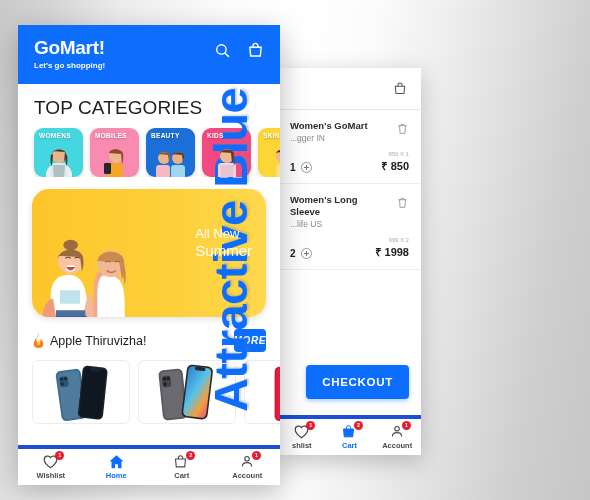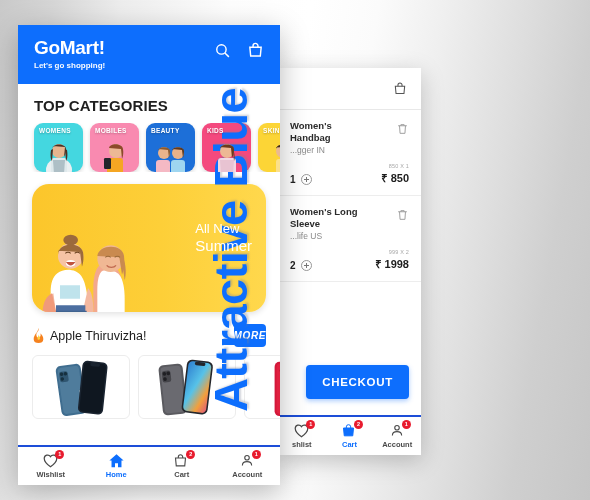--- a/index.html
+++ b/index.html
@@ -100,21 +100,21 @@
     font-size: 11.5px; font-weight: bold; letter-spacing: .7px;
     padding: 11px 16px; border: none; border-radius: 4px;
     box-shadow: 0 2px 5px rgba(13,110,253,0.35);
     cursor: pointer;
   }
 
   
   .bottomnav {
     flex: 0 0 40px; height: 40px;
     background: #fff;
-    border-top: 2px solid #1d4ed8;
+    border-top: 4px solid #1d4ed8;
     display: flex; align-items: center;
   }
   .navitem {
     flex: 1 1 0; display: flex; flex-direction: column;
     align-items: center; justify-content: center; gap: 2px;
     position: relative; cursor: pointer;
   }
   .navicon { position: relative; width: 17px; height: 15px; }
   .navlabel { font-size: 7.5px; color: #4a4a4a; font-weight: bold; }
   .navitem.active .navlabel { color: #0d6efd; }
@@ -141,21 +141,21 @@
     flex: 0 0 auto;
     display: flex; align-items: flex-start; justify-content: space-between;
   }
   #brand-title { font-size: 19px; font-weight: bold; letter-spacing: -.3px; }
   #brand-sub { font-size: 8px; font-weight: bold; margin-top: 2px; opacity: .97; }
   .hdr-icons { display: flex; align-items: center; gap: 16px; padding-top: 4px; }
 
   #home-body { flex: 1 1 auto; overflow: hidden; background: #fff; }
 
   #cats-title {
-    font-size: 15px; font-weight: bold; color: #1f1f1f;
+    font-size: 19px; font-weight: normal; color: #1f1f1f;
     padding: 13px 16px 9px 16px; letter-spacing: .1px;
   }
   #cat-row {
     display: flex; gap: 7px; padding: 0 0 0 16px; overflow: hidden;
   }
   .cat-card {
     flex: 0 0 49px; height: 49px; border-radius: 9px;
     position: relative; overflow: hidden;
     box-shadow: 0 2px 4px rgba(0,0,0,0.14);
     cursor: pointer;
@@ -218,21 +218,21 @@
       <svg width="14" height="15" viewBox="0 0 24 24" fill="none" stroke="#555" stroke-width="1.8">
         <path d="M4 8h16l-1.2 12.5H5.2L4 8z"></path>
         <path d="M8.5 8V6.2a3.5 3.5 0 0 1 7 0V8"></path>
       </svg>
     </span>
   </div>
 
   <div class="cart-list">
 
     <div class="cart-item">
-      <div class="ci-title">Women's Handbag</div>
+      <div class="ci-title">Women's GoMart</div>
       <div class="ci-brand">...gger IN</div>
       <span class="ci-trash">
         <svg width="13" height="14" viewBox="0 0 24 24" fill="none" stroke="#999" stroke-width="1.7">
           <path d="M4 6h16M9 6V4h6v2M6.5 6l1 14h9l1-14"></path>
         </svg>
       </span>
       <div class="ci-bottom">
         <div class="ci-qtywrap">
           <span class="ci-qty">1</span>
           <span class="ci-plus"></span>

